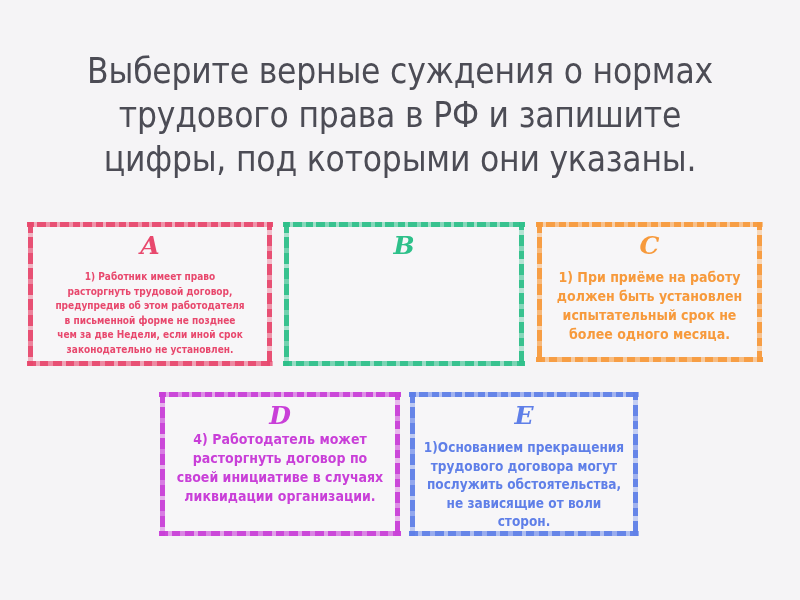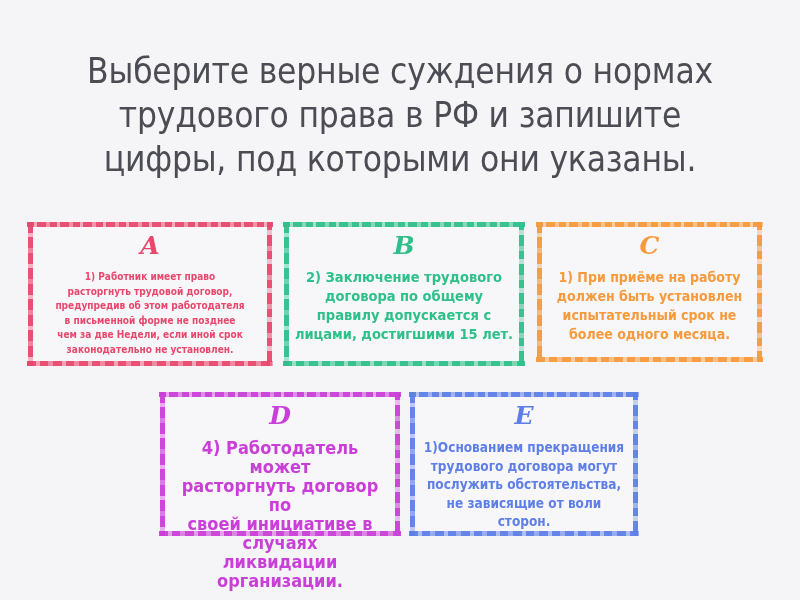--- a/index.html
+++ b/index.html
@@ -94,21 +94,21 @@
   
   #card-a { left: 28px;  top: 222px; width: 244px; height: 144px; color: #e8486d; }
   #card-b { left: 284px; top: 222px; width: 240px; height: 144px; color: #2ec08a; }
   #card-c { left: 537px; top: 222px; width: 225px; height: 140px; color: #f79a3c; }
   #card-d { left: 160px; top: 392px; width: 240px; height: 144px; color: #c93fd8; }
   #card-e { left: 410px; top: 392px; width: 228px; height: 144px; color: #5f7fe8; }
 
   #card-a .card-text { font-size: 10px; line-height: 14.5px; top: 48px; }
   #card-b .card-text { font-size: 14.5px; line-height: 19px; top: 46px; }
   #card-c .card-text { font-size: 14px; line-height: 19px; top: 46px; }
-  #card-d .card-text { font-size: 18px; line-height: 19px; top: 46px; }
+  #card-d .card-text { font-size: 14px; line-height: 19px; top: 38px; }
   #card-e .card-text { font-size: 13.5px; line-height: 18.5px; top: 46px; }
 </style>
 </head>
 <body style="background: rgb(245, 244, 246);">
 
 <div id="quiz-slide">
 
   <div id="question-title" style="color: rgb(76, 76, 85);">Выберите верные суждения о нормах
 трудового права в РФ и запишите
 цифры, под которыми они указаны.</div>
@@ -126,24 +126,20 @@
 чем за две Недели, если иной срок
 законодательно не установлен.</div>
   </div>
 
   <div class="option-card" id="card-b" style="color: rgb(46, 192, 138);">
     <span class="edge top"></span>
     <span class="edge right"></span>
     <span class="edge bottom"></span>
     <span class="edge left"></span>
     <div class="card-letter">B</div>
-    <div class="card-text">2) Заключение трудового
-договора по общему
-правилу допускается с
-лицами, достигшими 15 лет.</div>
   </div>
 
   <div class="option-card" id="card-c" style="color: rgb(247, 154, 60);">
     <span class="edge top"></span>
     <span class="edge right"></span>
     <span class="edge bottom"></span>
     <span class="edge left"></span>
     <div class="card-letter">C</div>
     <div class="card-text">1) При приёме на работу
 должен быть установлен

